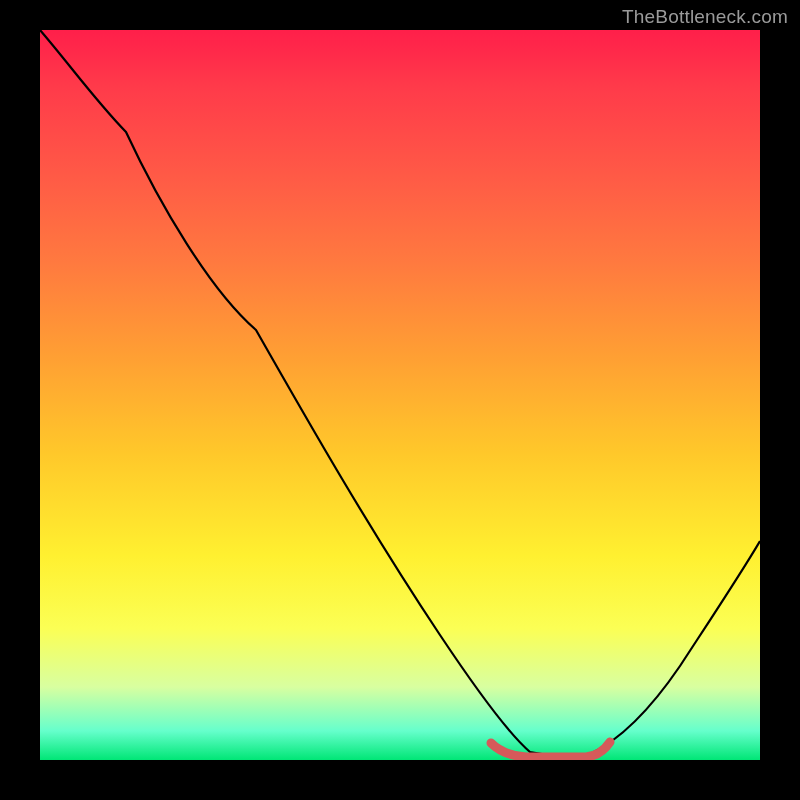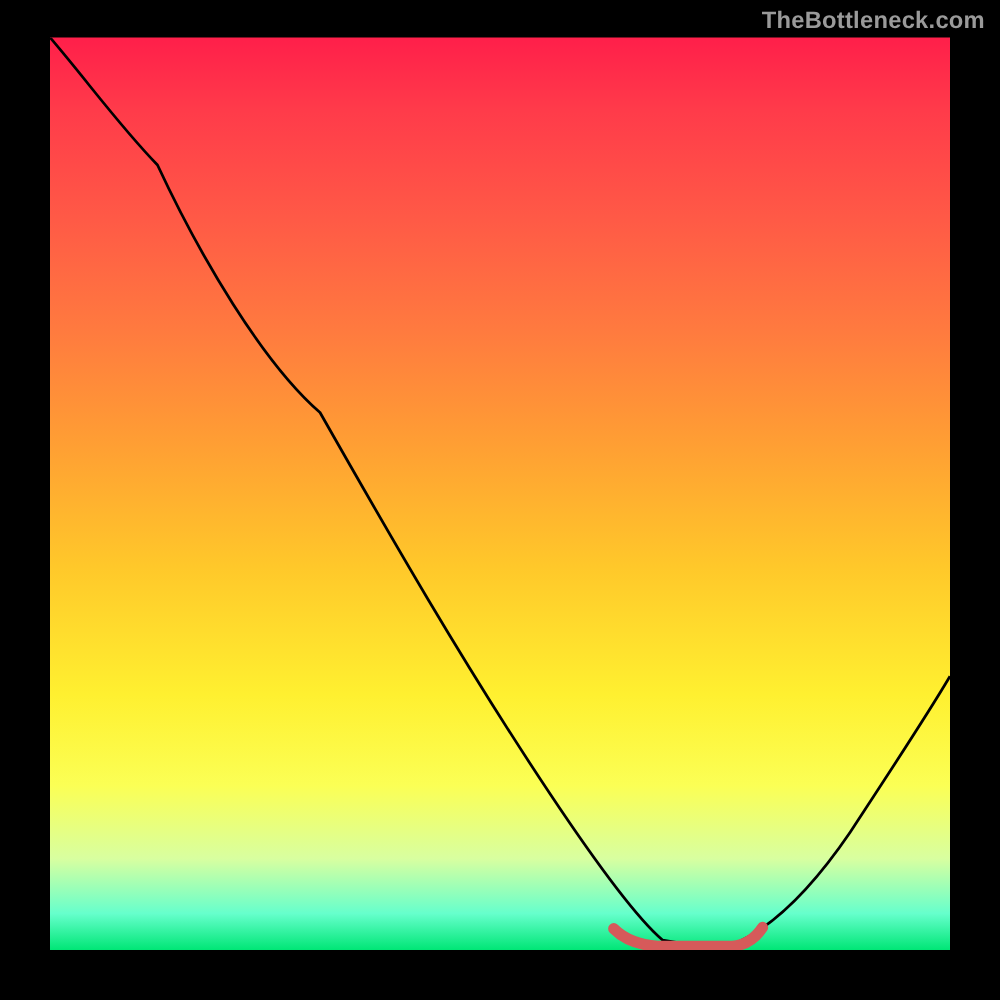--- a/index.html
+++ b/index.html
@@ -47,21 +47,20 @@
     height: 730px;
     pointer-events: none;
   }
   .watermark {
     position: absolute;
     top: 6px;
     right: 12px;
     color: #9a9a9a;
     font-size: 19px;
     letter-spacing: 0.2px;
-    font-weight: bold;
   }
 </style>
 </head>
 <body>
 
 <div class="frame">
 
   <div class="plot-area">
     <svg class="curve" viewBox="0 0 720 730" preserveAspectRatio="none">
 

